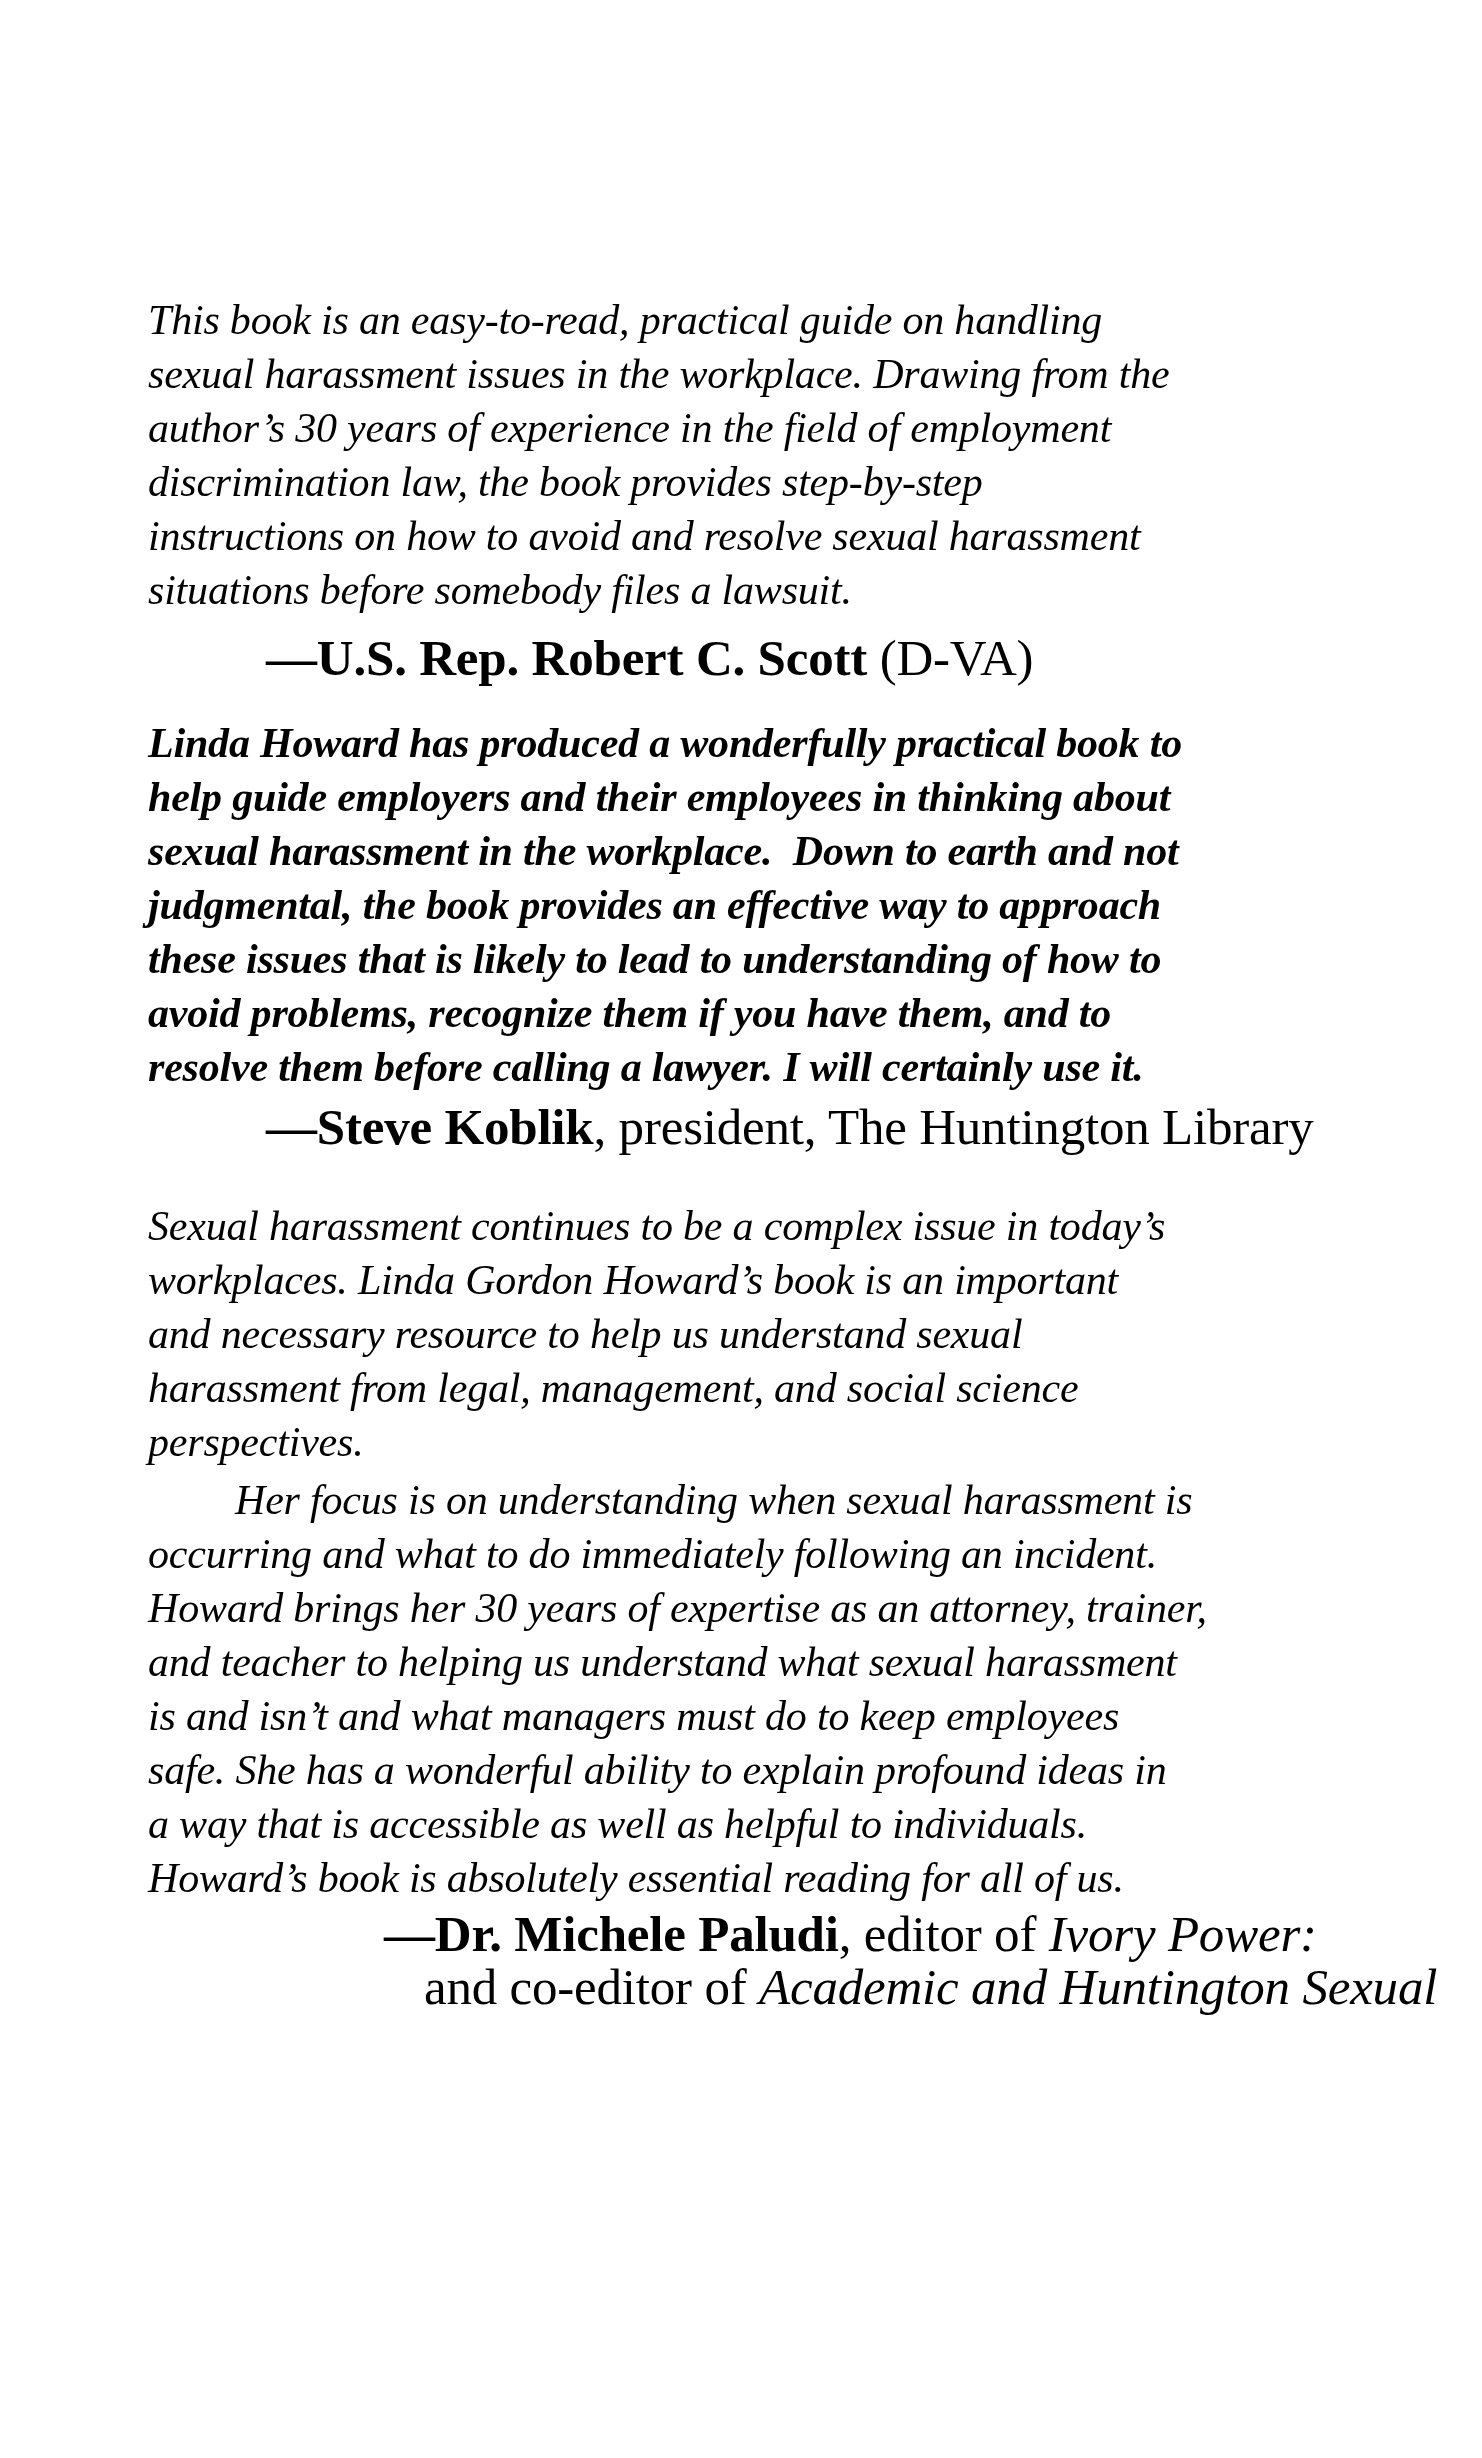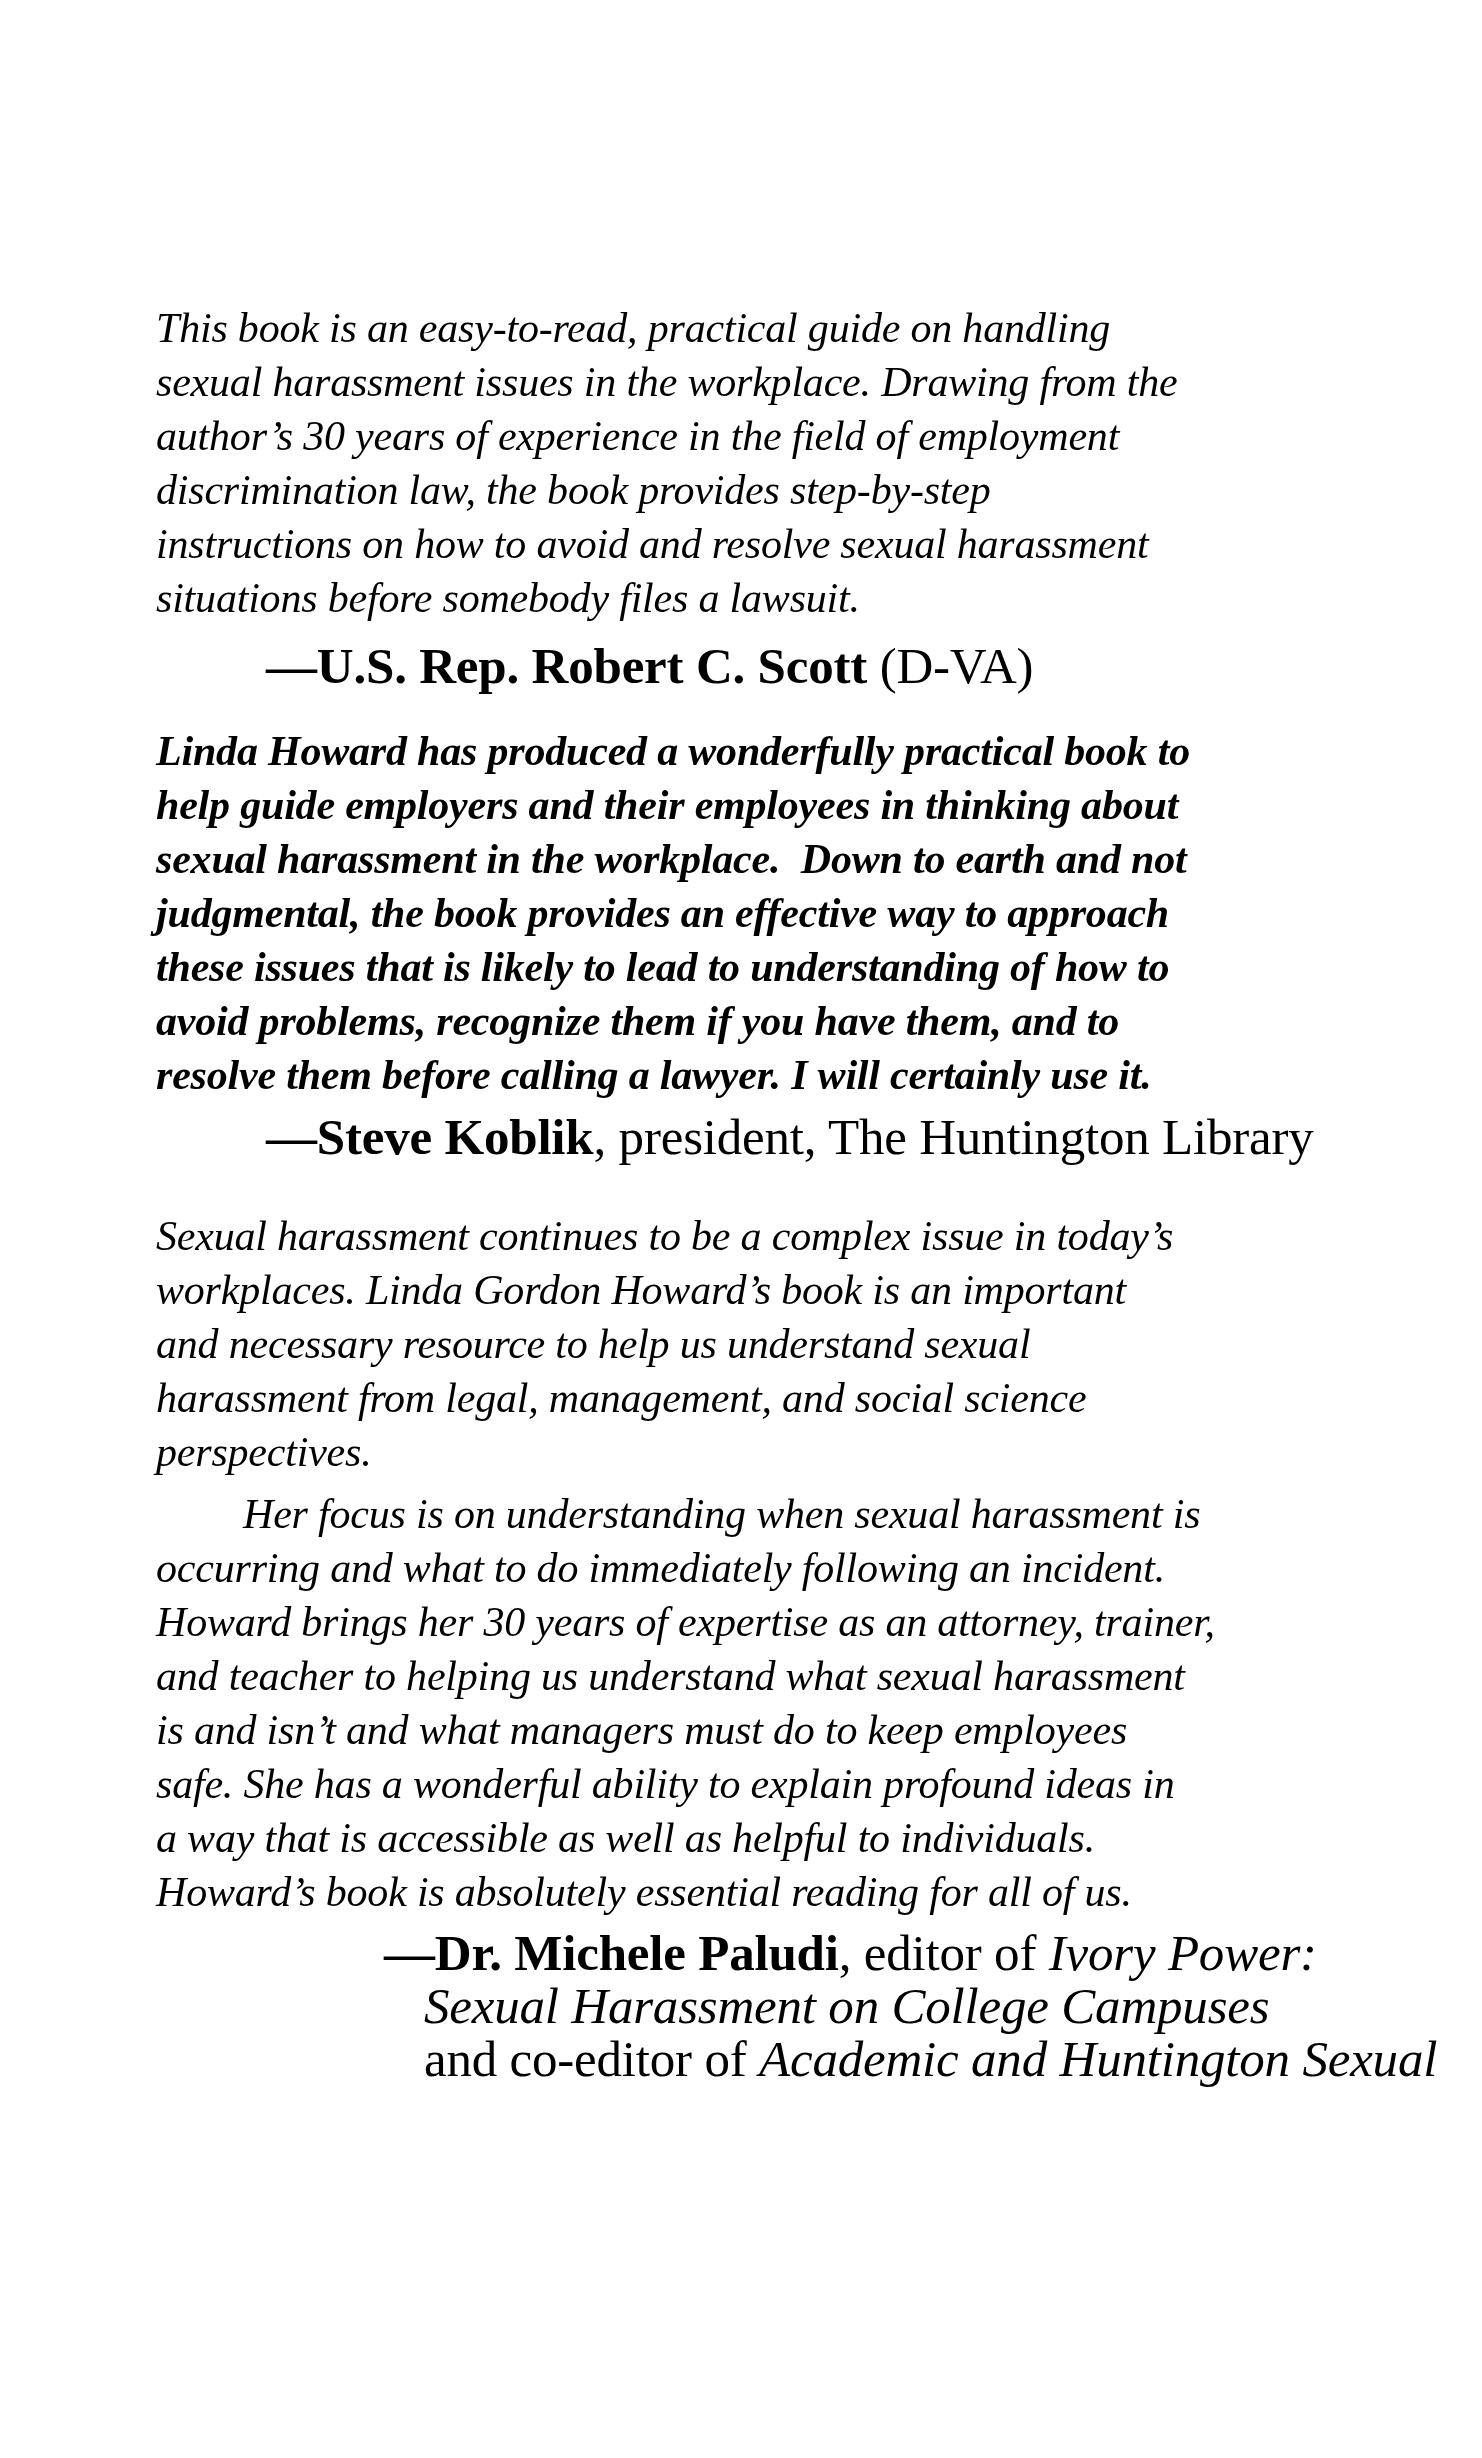--- a/index.html
+++ b/index.html
@@ -15,21 +15,21 @@
     color: #000000;
     overflow: hidden;
   }
   .page {
     position: absolute;
     left: 148px;
     top: 293px;
     width: 1290px;
   }
   .quote {
-    margin: 8px;
+    margin: 0;
     font-style: italic;
     font-size: 42px;
     line-height: 54px;
     white-space: pre-wrap;
     letter-spacing: -0.2px;
   }
   .quote.indent-first {
     text-indent: 87px;
     font-family: Liberation Serif, serif;
   }
@@ -90,19 +90,18 @@
     <p class="quote quote-4 indent-first">Her focus is on understanding when sexual harassment is
 occurring and what to do immediately following an incident.
 Howard brings her 30 years of expertise as an attorney, trainer,
 and teacher to helping us understand what sexual harassment
 is and isn’t and what managers must do to keep employees
 safe. She has a wonderful ability to explain profound ideas in
 a way that is accessible as well as helpful to individuals.
 Howard’s book is absolutely essential reading for all of us.</p>
     <div class="attr attr-3">
       <div class="attr-line"><span class="bold">—Dr. Michele Paludi</span><span class="roman">, editor of </span><span class="italic">Ivory Power:</span></div>
-      <div class="attr-line-cont"><span class="italic">Sexual Harassment on College Campuses</span></div>
       <div class="attr-line-cont"><span class="roman">and co-editor of </span><span class="italic">Academic and Huntington Sexual</span></div>
     </div>
   </section>
 
 </div>
 
 
 </body></html>

